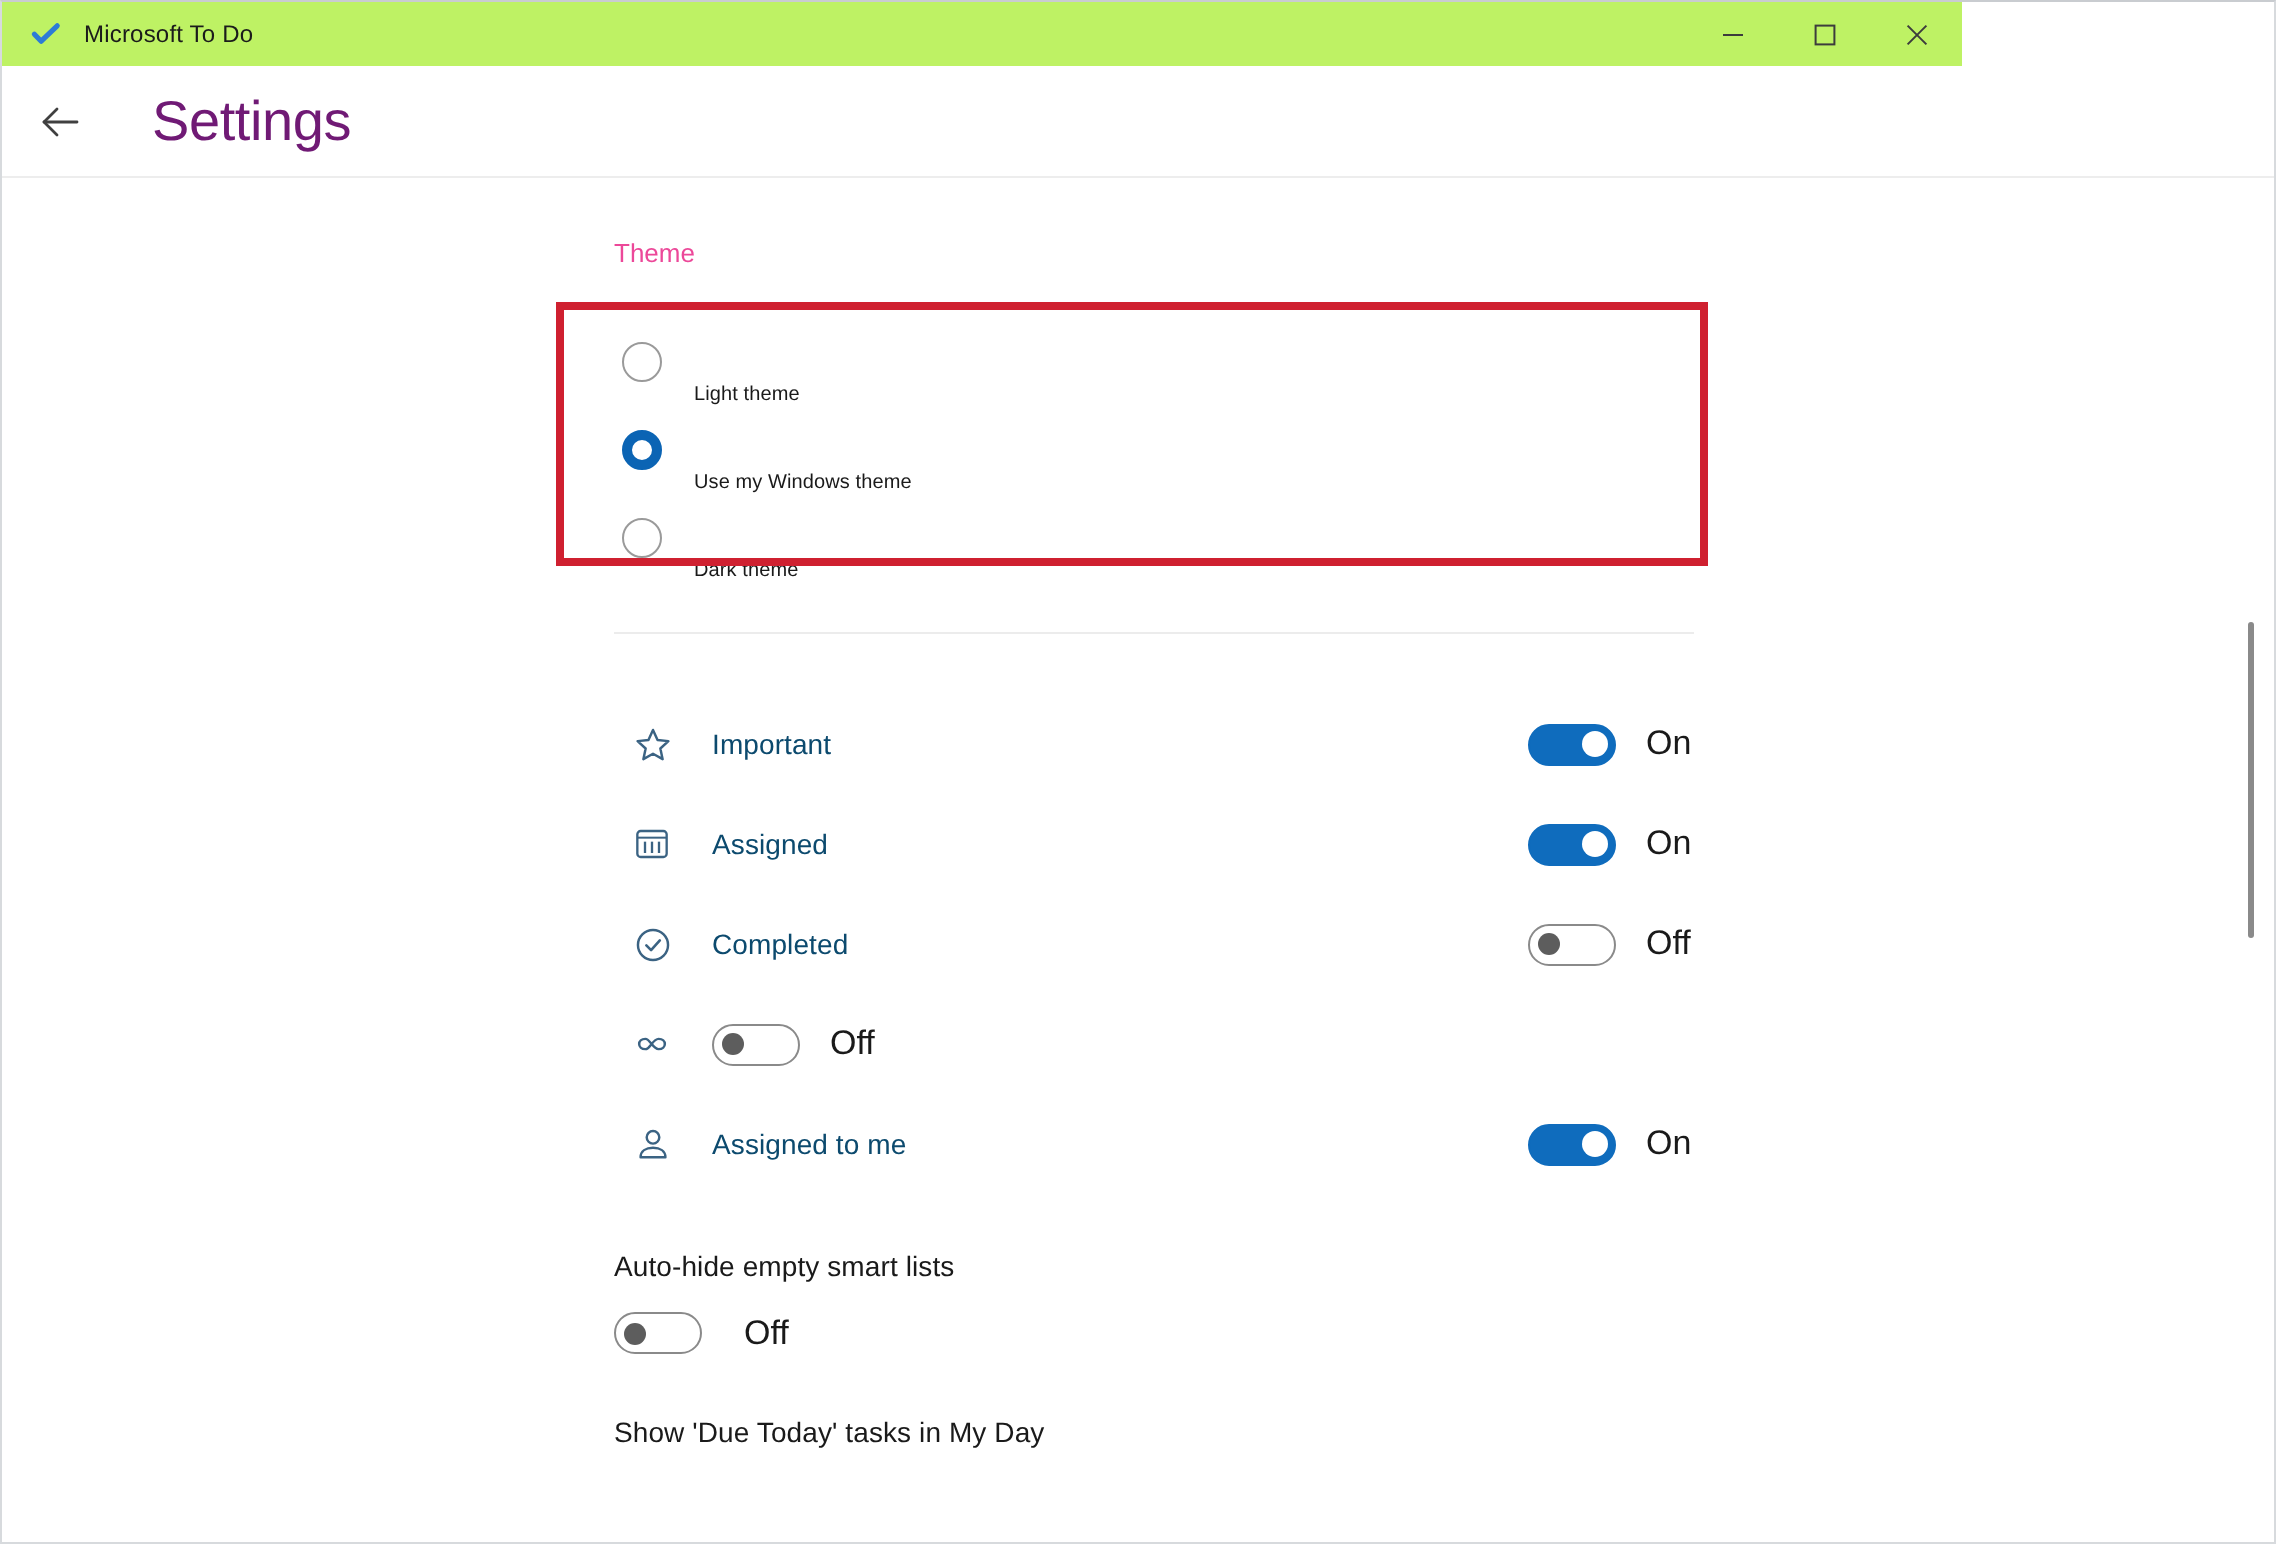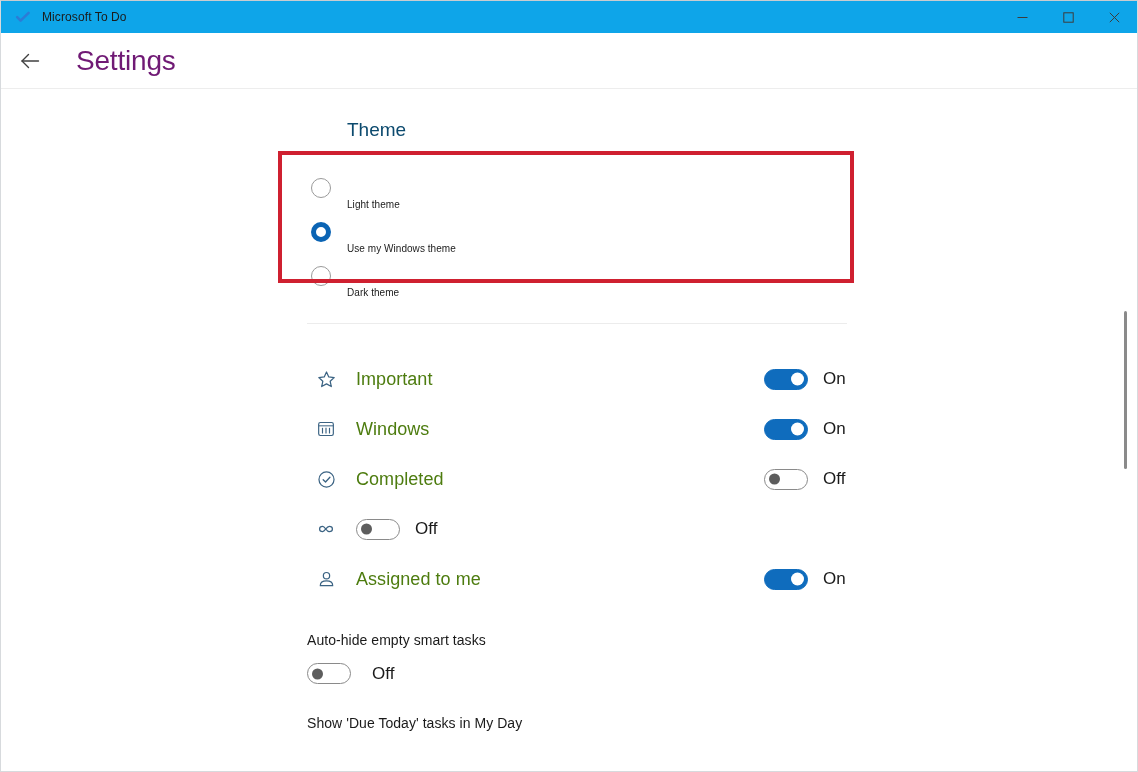--- a/index.html
+++ b/index.html
@@ -22,23 +22,23 @@
     border-right: 1px solid #d7dadd;
     border-bottom: 1px solid #d7dadd;
     border-top: 1px solid #c9ccd0;
     overflow: hidden;
   }
 
   
   .titlebar {
     position: absolute;
     top: 0; left: 0;
-    width: 1136px;
+    width: 980px;
     height: 32px;
-    background: #0ea5e9;
+    background: #bef264;
     display: flex;
     align-items: center;
   }
 
   .titlebar-left {
     display: flex;
     align-items: center;
     padding-left: 14px;
     flex: 1;
     height: 32px;
@@ -123,25 +123,24 @@
     overflow: hidden;
   }
 
   .inner {
     position: relative;
     padding-left: 306px;
     padding-top: 30px;
   }
 
   .section-title {
-    font-size: 19px;
+    font-size: 13px;
     font-weight: 400;
-    color: #0c4a6e;
+    color: #ec4899;
     letter-spacing: 0px;
-    margin-left: 40px;
   }
 
   
   .theme-title { margin-bottom: 20px; }
 
   .radio-group {
     width: 540px;
     padding-top: 5px;
   }
 
@@ -212,22 +211,22 @@
     margin-left: 8px;
     margin-right: 19px;
     display: flex;
     align-items: center;
     justify-content: center;
     color: #3b6383;
     flex-shrink: 0;
   }
 
   .smart-label {
-    font-size: 18px;
-    color: #4d7c0f;
+    font-size: 14px;
+    color: #0c4a6e;
     letter-spacing: 0.05px;
     flex: 1;
   }
 
   
   .toggle-wrap {
     display: flex;
     align-items: center;
   }
 
@@ -404,21 +403,21 @@
         <div class="smart-row">
           <span class="smart-icon">
             <svg width="20" height="20" viewBox="0 0 24 24">
               <rect x="3.2" y="4.2" width="17.6" height="15.6" rx="2" fill="none" stroke="currentColor" stroke-width="1.4"></rect>
               <line x1="3.2" y1="8.2" x2="20.8" y2="8.2" stroke="currentColor" stroke-width="1.2"></line>
               <line x1="7.8" y1="10.6" x2="7.8" y2="17.4" stroke="currentColor" stroke-width="1.4"></line>
               <line x1="12" y1="10.6" x2="12" y2="17.4" stroke="currentColor" stroke-width="1.4"></line>
               <line x1="16.2" y1="10.6" x2="16.2" y2="17.4" stroke="currentColor" stroke-width="1.4"></line>
             </svg>
           </span>
-          <span class="smart-label">Windows</span>
+          <span class="smart-label">Assigned</span>
           <div class="toggle-wrap">
             <div class="toggle on">
               <span class="knob"></span>
             </div>
             <span class="toggle-text">On</span>
           </div>
         </div>
 
         <div class="smart-row">
           <span class="smart-icon">
@@ -462,21 +461,21 @@
             <div class="toggle on">
               <span class="knob"></span>
             </div>
             <span class="toggle-text">On</span>
           </div>
         </div>
 
       </div>
 
       <div class="opt-block">
-        <div class="opt-label">Auto-hide empty smart tasks</div>
+        <div class="opt-label">Auto-hide empty smart lists</div>
         <div class="opt-toggle-row">
           <div class="toggle off">
             <span class="knob"></span>
           </div>
           <span class="toggle-text">Off</span>
         </div>
       </div>
 
       <div class="opt-block last">
         <div class="opt-label">Show 'Due Today' tasks in My Day</div>

